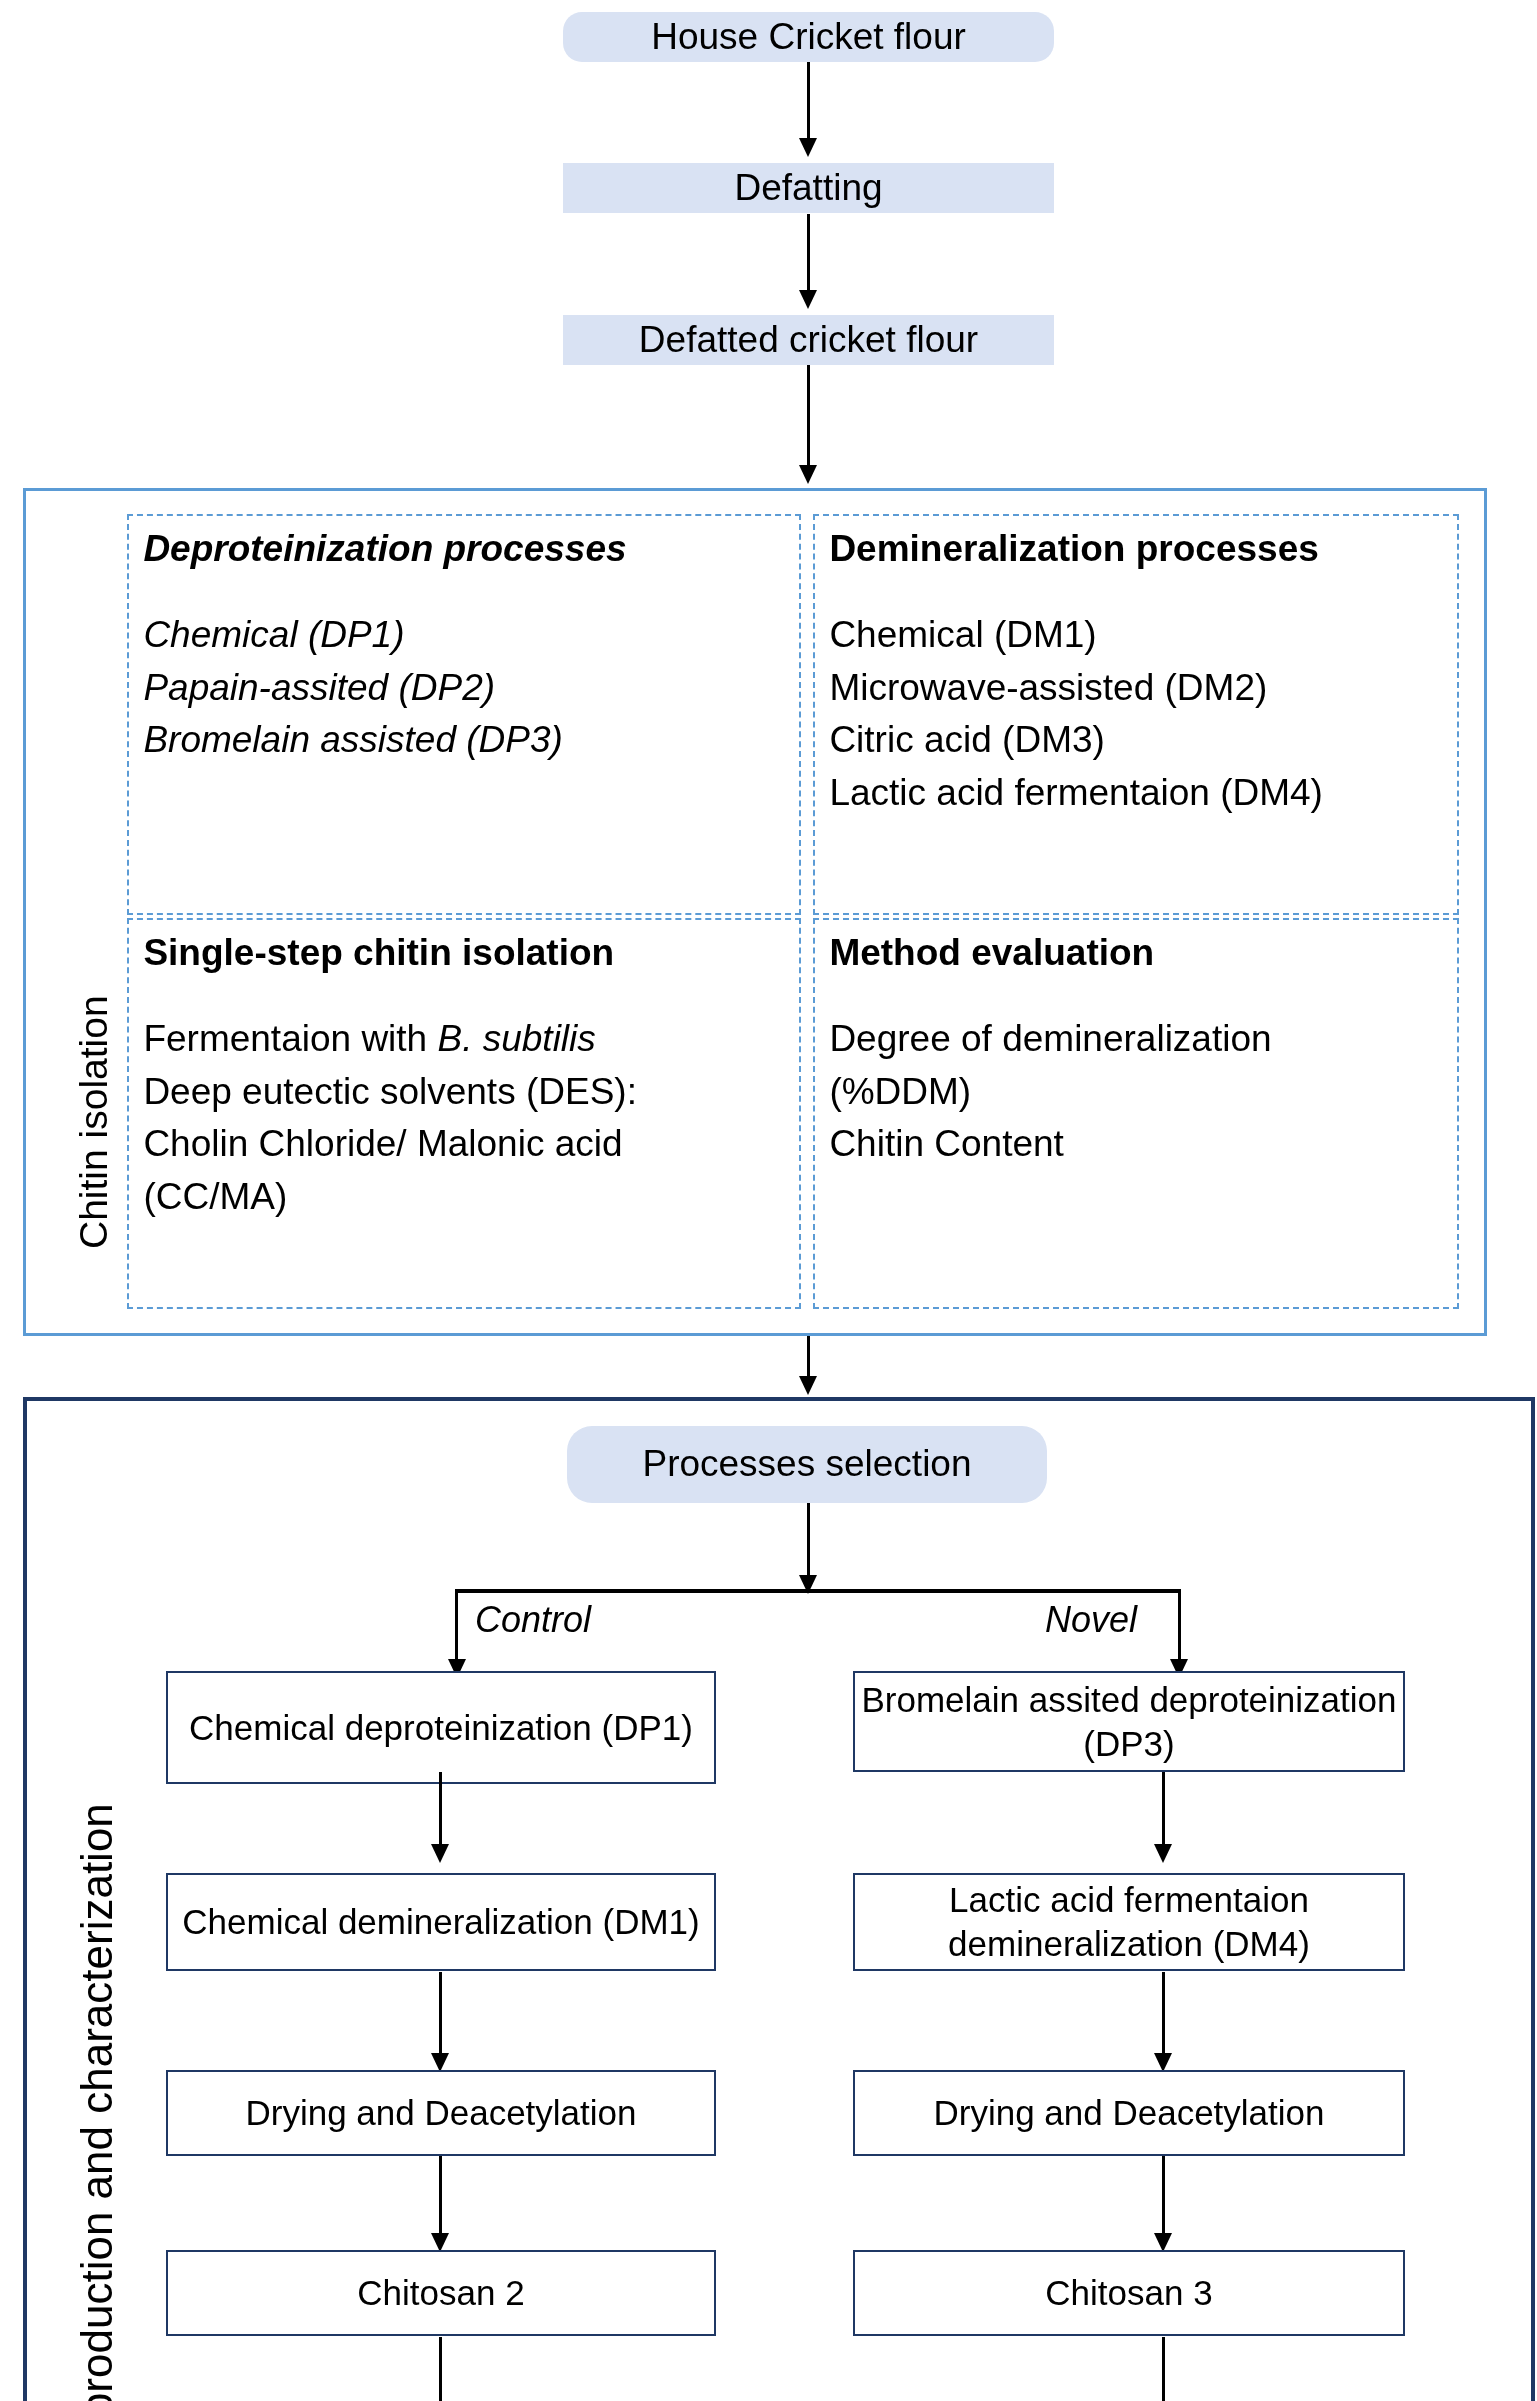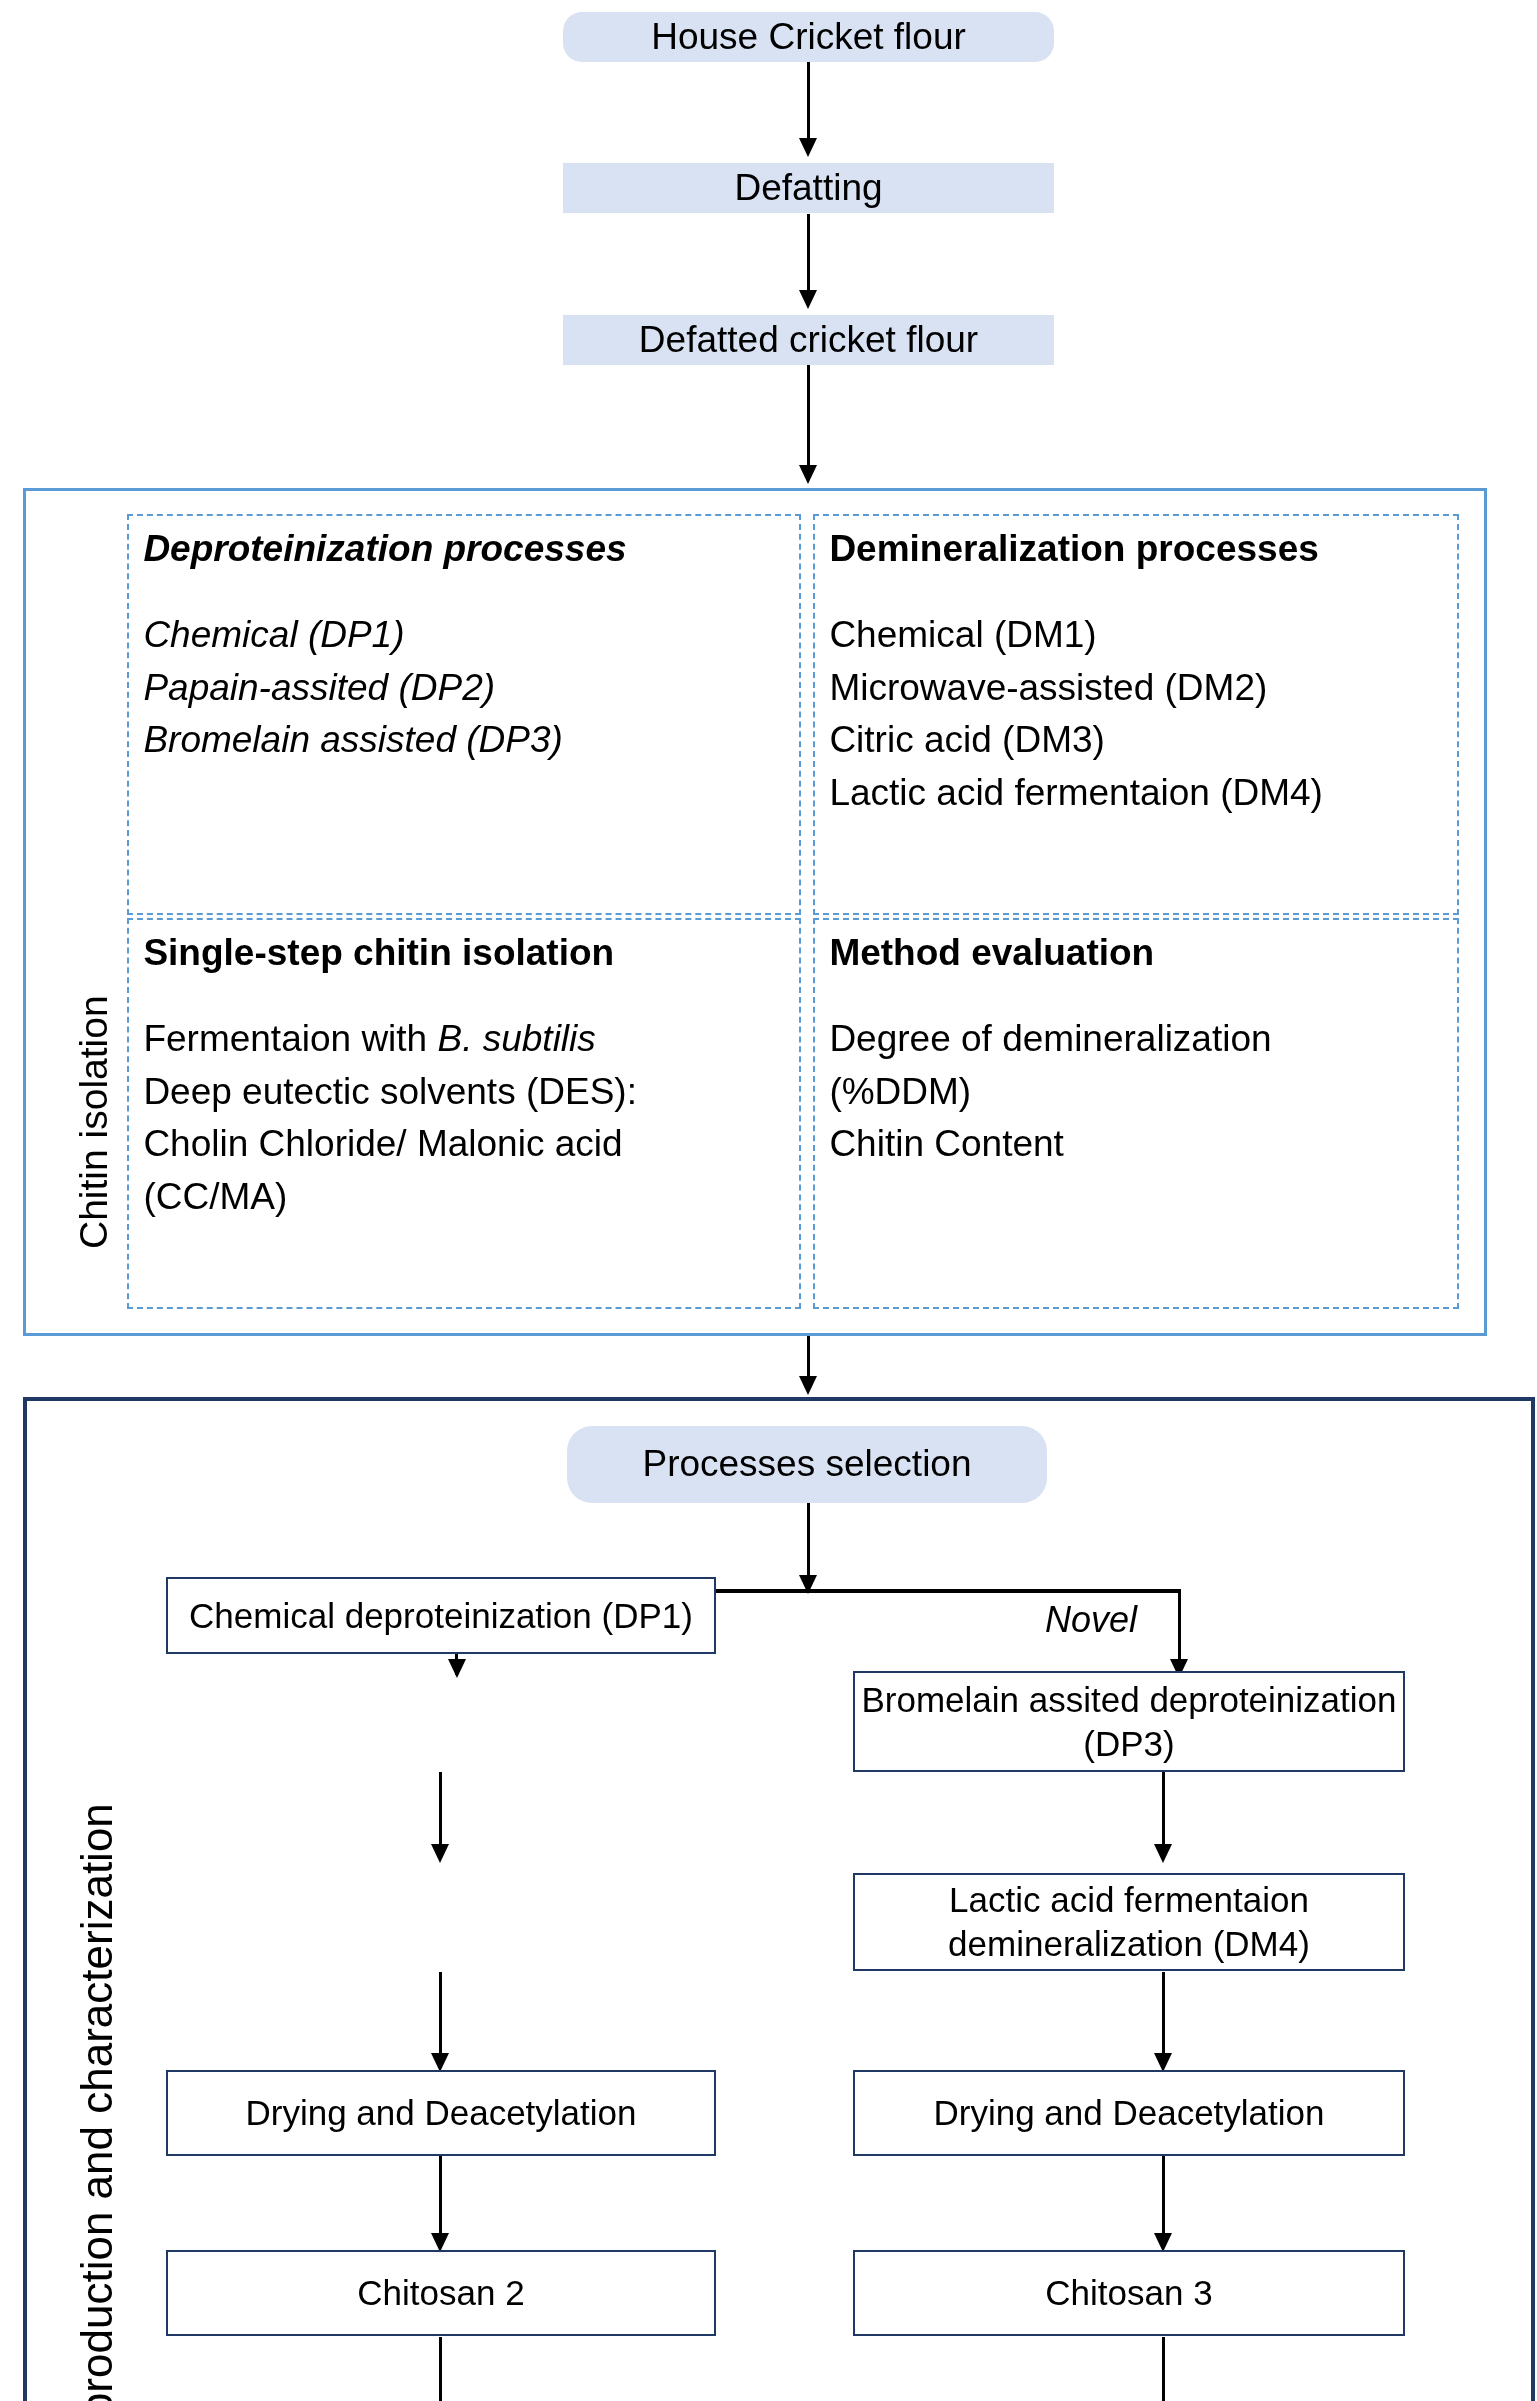--- a/index.html
+++ b/index.html
@@ -182,24 +182,25 @@
 
   <div class="hline" style="left:455px;top:1589px;width:726px;"></div>
   <div class="vline" style="left:455px;top:1589px;height:86px;"></div>
   <div class="arrowhead" style="left:448px;top:1659px;"></div>
   <div class="vline" style="left:1178px;top:1589px;height:86px;"></div>
   <div class="arrowhead" style="left:1170px;top:1659px;"></div>
 
   <span class="branch-label" style="left:475px;top:1599px;">Control</span>
   <span class="branch-label" style="left:1045px;top:1599px;font-style:italic;">Novel</span>
 
-  <div class="navybox" style="left:166px;top:1577px;width:550px;height:77px;">Chemical deproteinization (DP1)</div>
+  <div class="navybox" style="left:166px;top:1671px;width:550px;height:113px;">Chemical deproteinization (DP1)</div>
   <div class="vline" style="left:439px;top:1772px;height:84px;"></div>
   <div class="arrowhead" style="left:431px;top:1844px;"></div>
 
+  <div class="navybox" style="left:166px;top:1873px;width:550px;height:98px;">Chemical demineralization (DM1)</div>
   <div class="vline" style="left:439px;top:1972px;height:94px;"></div>
   <div class="arrowhead" style="left:431px;top:2053px;"></div>
 
   <div class="navybox" style="left:166px;top:2070px;width:550px;height:86px;">Drying and Deacetylation</div>
   <div class="vline" style="left:439px;top:2156px;height:89px;"></div>
   <div class="arrowhead" style="left:431px;top:2233px;"></div>
 
   <div class="navybox" style="left:166px;top:2250px;width:550px;height:86px;">Chitosan 2</div>
 
   <div class="navybox" style="left:853px;top:1671px;width:552px;height:101px;">Bromelain assited deproteinization (DP3)</div>

